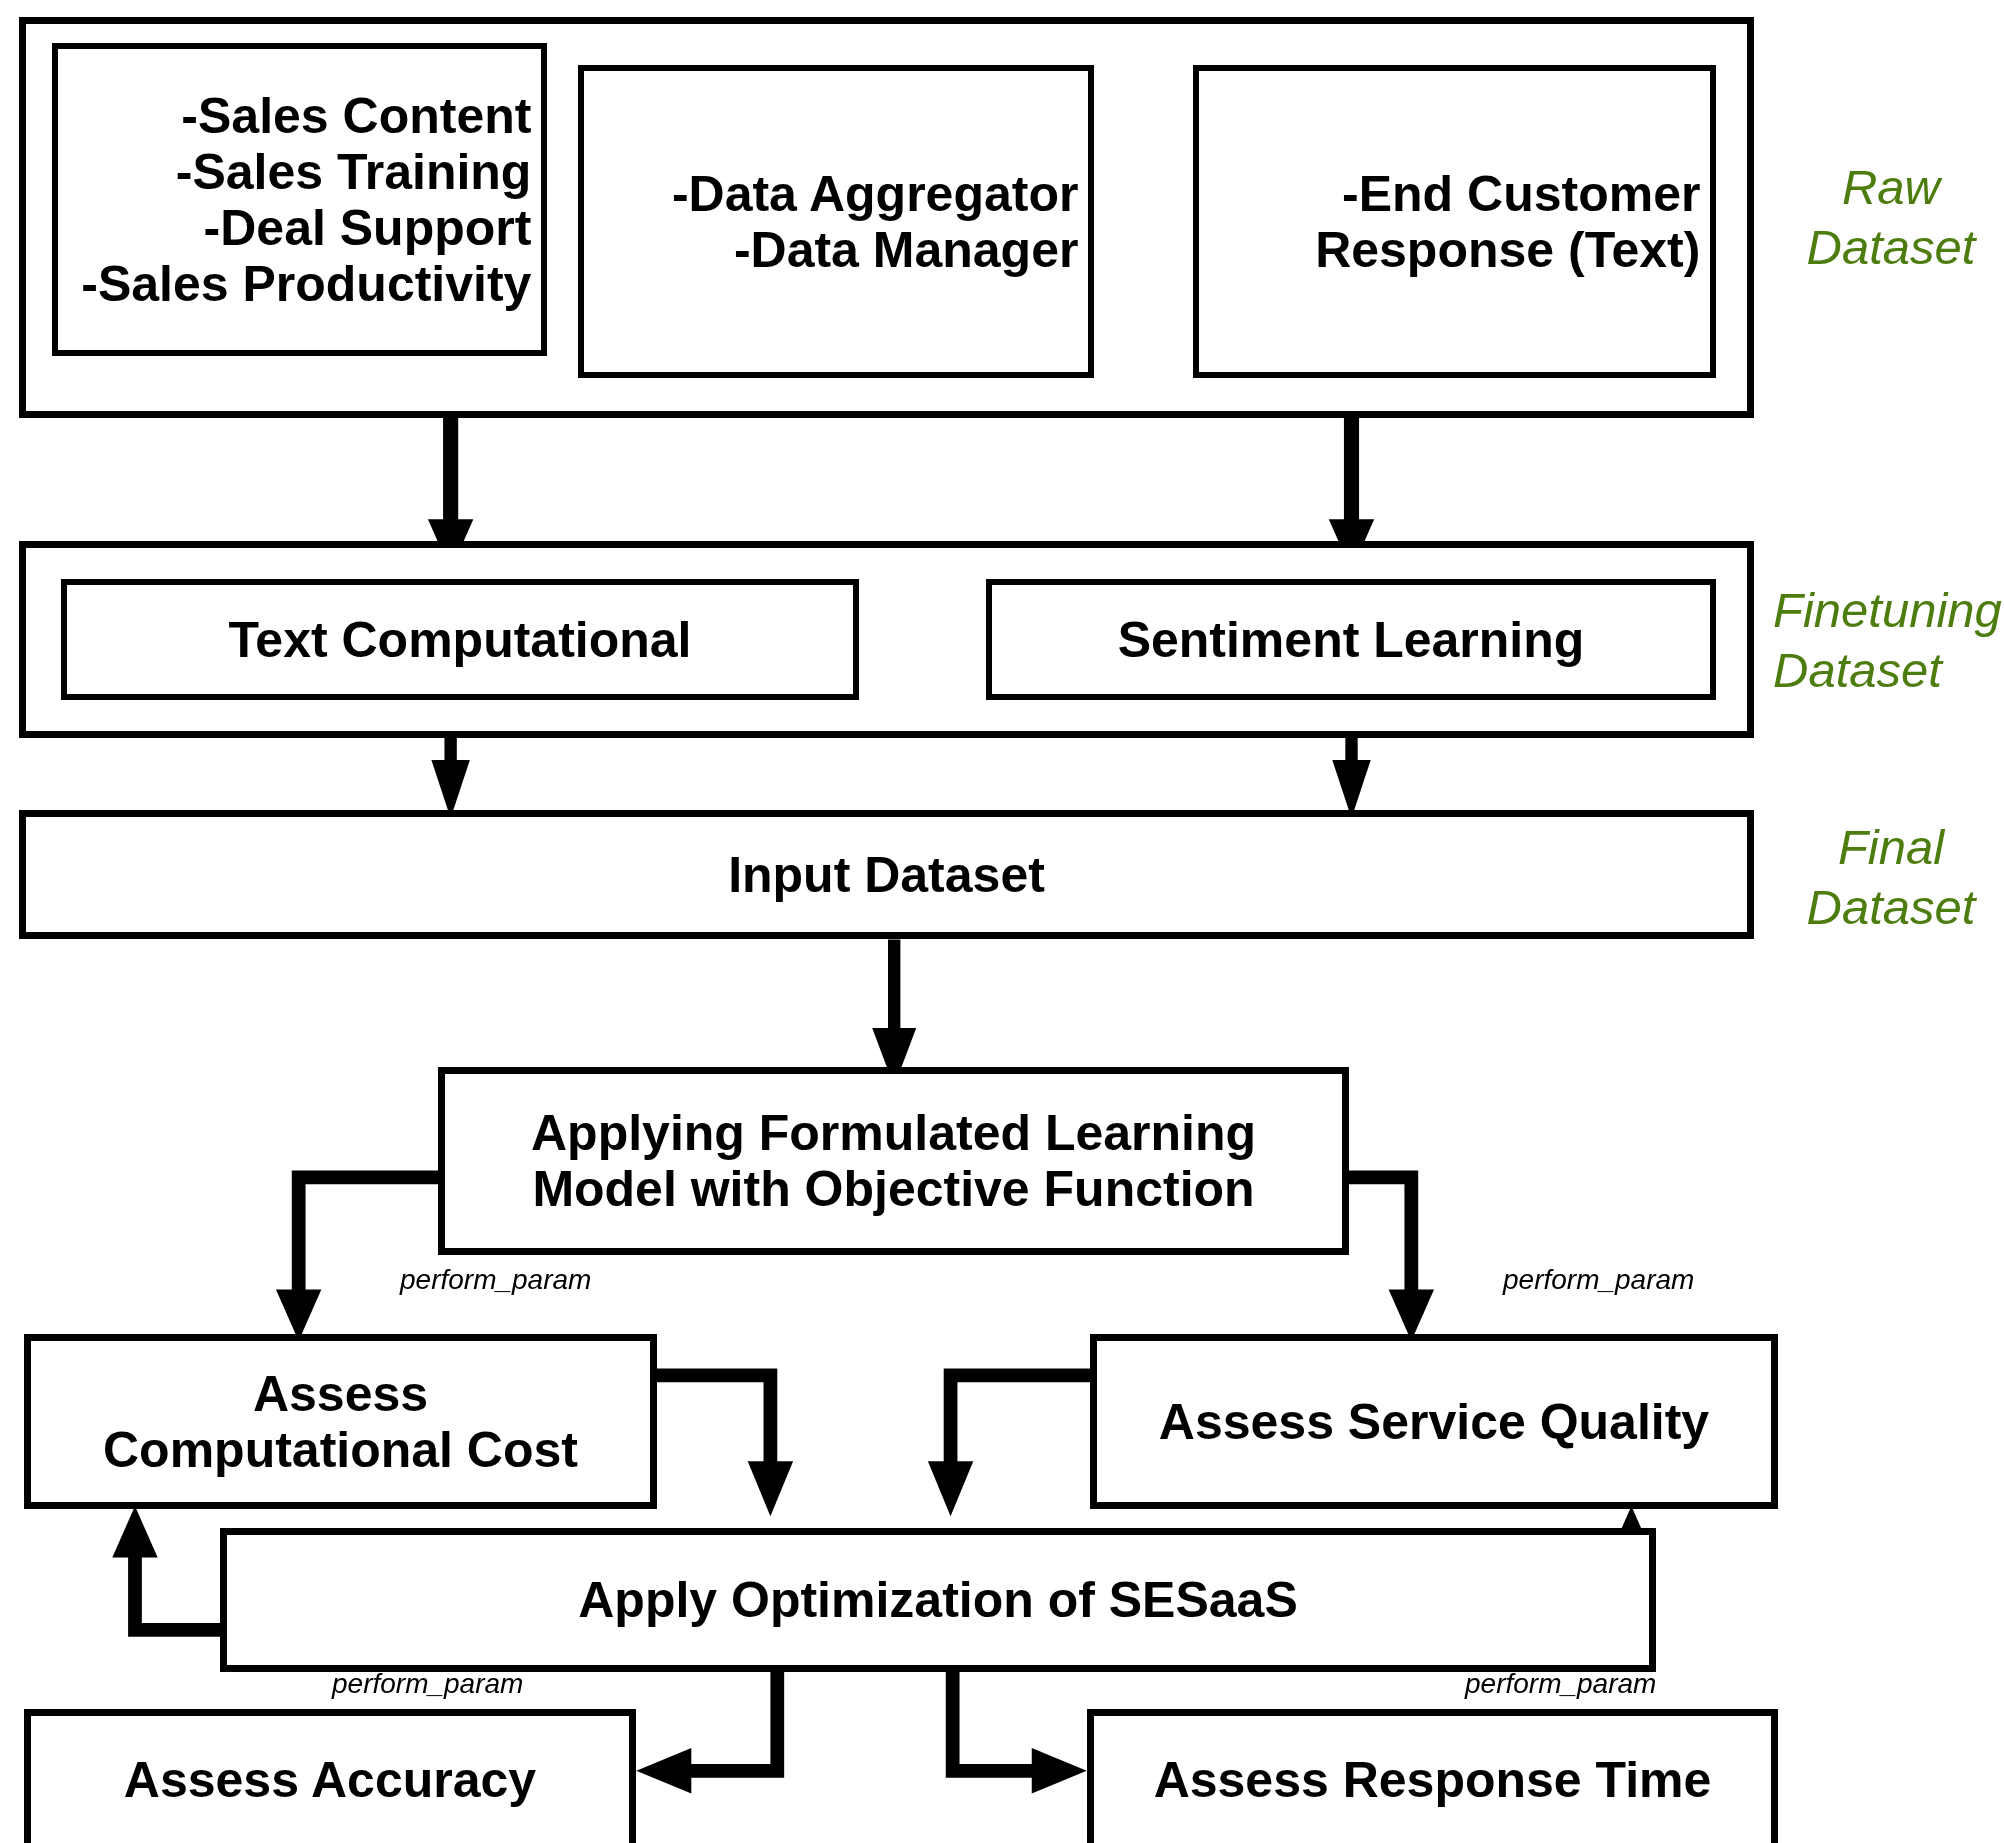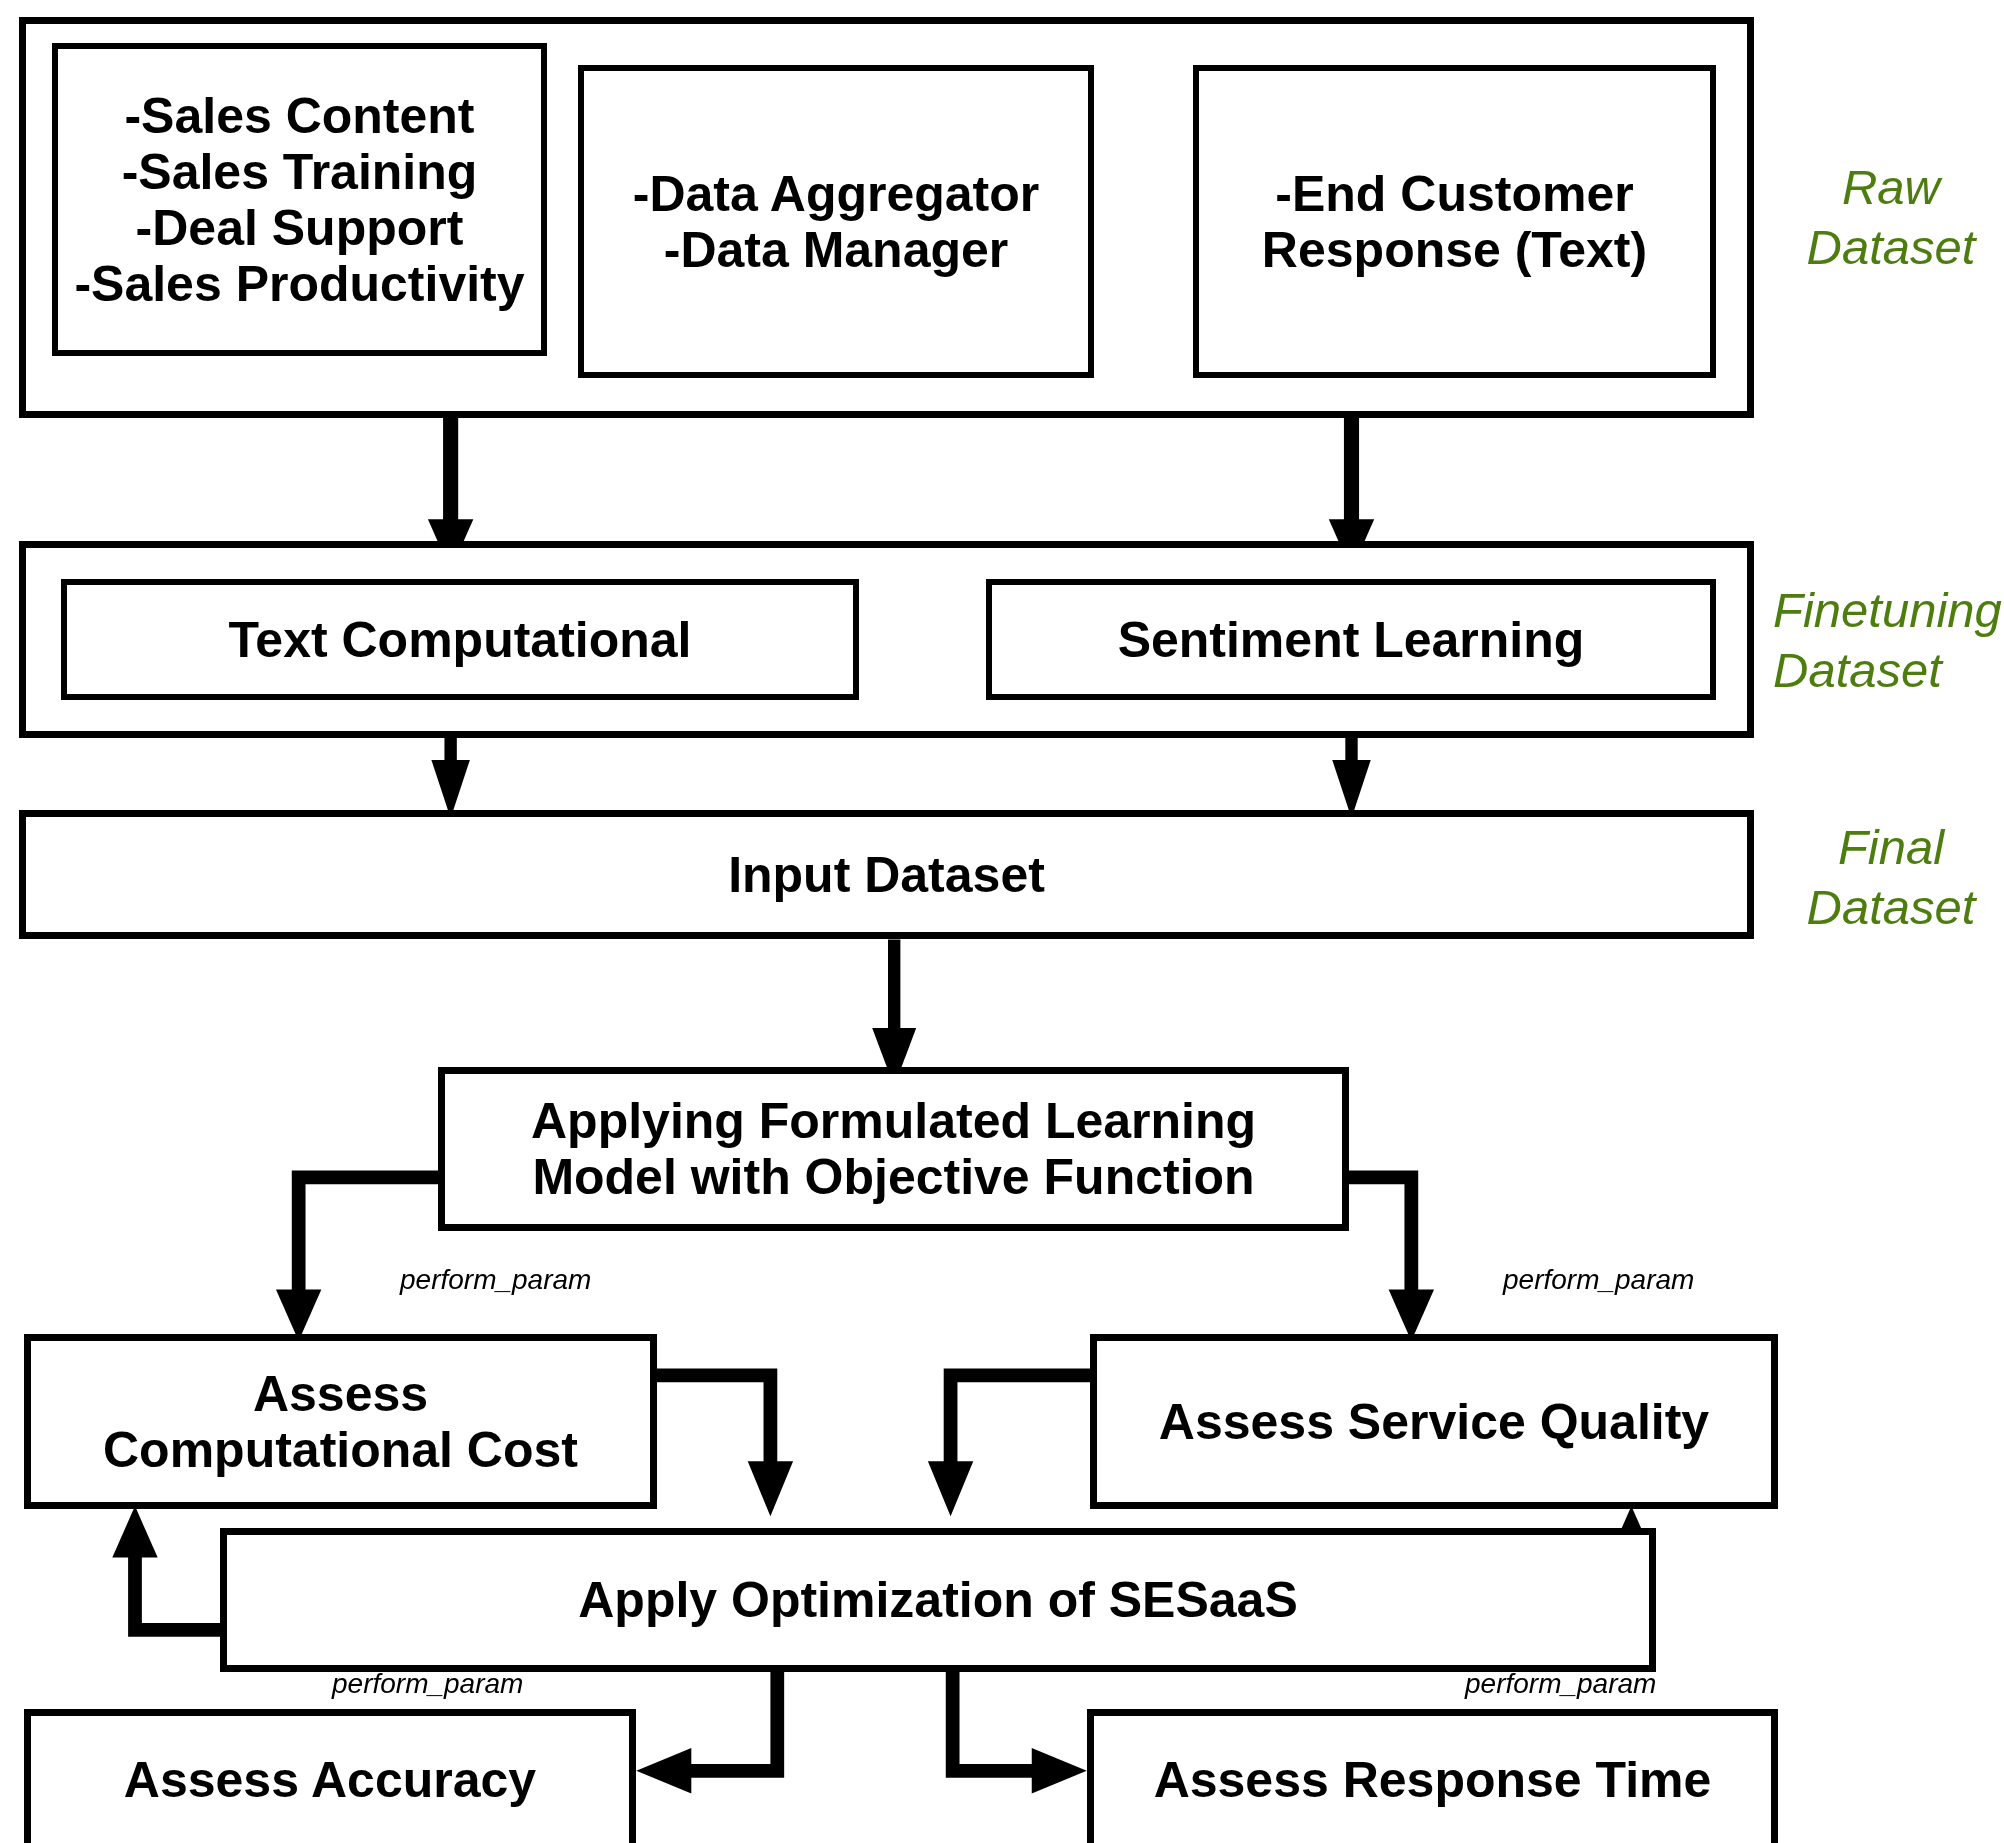--- a/index.html
+++ b/index.html
@@ -35,21 +35,21 @@
   .box.thick { border-width: 7.6px; }
   .box-label {
     font-family: "Liberation Sans", sans-serif;
     font-weight: bold;
     color: #000000;
     line-height: 1.12;
     white-space: pre-line;
     padding: 0 9.6px;
   }
   .list-box .box-label {
-    text-align: center;
+    text-align: right;
     width: 100%;
   }
   .side-label {
     position: absolute;
     font-family: "Liberation Sans", sans-serif;
     font-style: italic;
     font-size: 49px;
     color: #4d7c0f;
     line-height: 1.22;
     text-align: center;
@@ -178,21 +178,21 @@
   <div class="side-label" style="left:1773px; top:581px; width:234px; text-align:left;">Finetuning
 Dataset</div>
 
   <div class="box thick" style="left:19px; top:810px; width:1735px; height:129px;">
     <span class="box-label fs-72">Input Dataset</span>
   </div>
 
   <div class="side-label" style="left:1788px; top:818px; width:206px;">Final
 Dataset</div>
 
-  <div class="box thick" style="left:438px; top:1067px; width:911px; height:164px;">
+  <div class="box thick" style="left:438px; top:1067px; width:911px; height:188px;">
     <span class="box-label fs-72">Applying Formulated Learning
 Model with Objective Function</span>
   </div>
 
   <div class="edge-label" style="left:400px; top:1264px;">perform_param</div>
 
   <div class="edge-label" style="left:1503px; top:1264px;">perform_param</div>
 
   <div class="box thick" style="left:24px; top:1334px; width:633px; height:175px;">
     <span class="box-label fs-72">Assess

